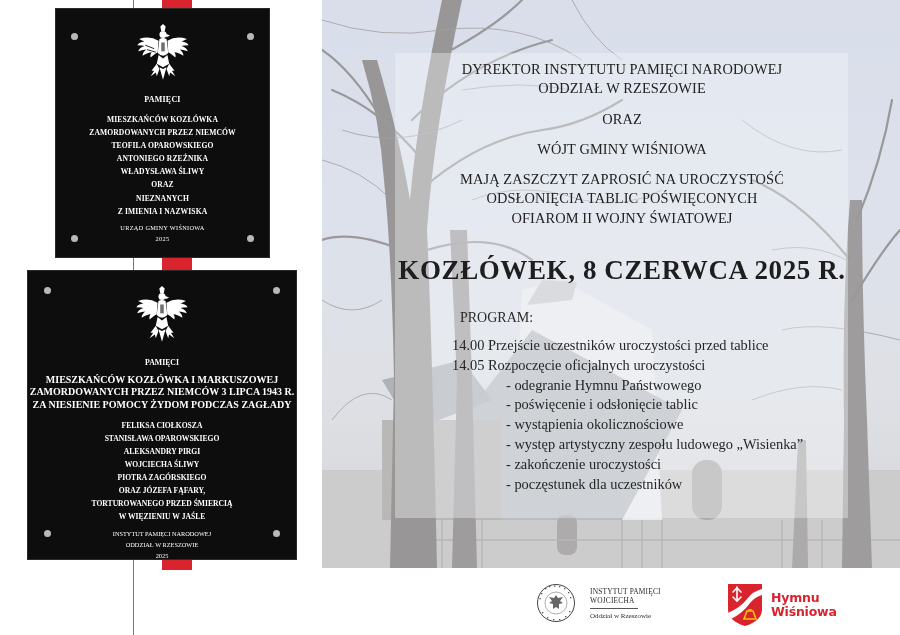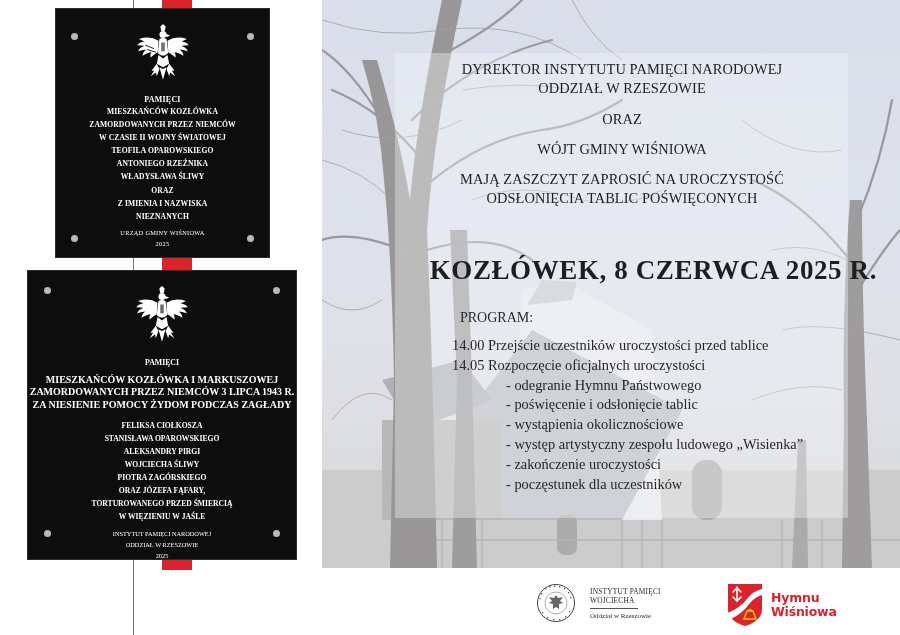--- a/index.html
+++ b/index.html
@@ -23,21 +23,21 @@
   .plaque .screw {
     position: absolute; width: 7px; height: 7px; border-radius: 50%;
     background: #b8b8b8;
   }
   .plaque .eagle { display: block; margin: 0 auto; }
   .plaque .line { display: block; white-space: nowrap; }
 
   .p1 { left: 55px; top: 8px; width: 215px; height: 250px; }
   .p1 .eagle { margin-top: 14px; width: 54px; height: 62px; }
   .p1 .title { font-size: 8px; margin-top: 10px; letter-spacing: 0.2px; }
-  .p1 .body { font-size: 7.6px; line-height: 13.1px; margin-top: 1px; letter-spacing: 0.1px; }
+  .p1 .body { font-size: 7.6px; line-height: 13.1px; margin-top: 9px; letter-spacing: 0.1px; }
   .p1 .footer { font-size: 6.3px; line-height: 11px; font-weight: normal; margin-top: 4px; letter-spacing: 0.3px; }
 
   .p2 { left: 27px; top: 270px; width: 270px; height: 290px; }
   .p2 .eagle { margin-top: 14px; width: 56px; height: 62px; }
   .p2 .title { font-size: 7.8px; margin-top: 11px; }
   .p2 .intro { font-size: 10px; line-height: 12.4px; margin-top: 7px; }
   .p2 .names { font-size: 7.6px; line-height: 12.9px; margin-top: 9px; }
   .p2 .footer { font-size: 6.3px; line-height: 11px; font-weight: normal; margin-top: 5px; }
 
   
@@ -55,21 +55,21 @@
 
   .inv {
     position: absolute; left: 0; width: 100%;
     font-family: "DejaVu Serif", "Liberation Serif", serif;
     color: #222222; text-align: center;
   }
   .inv-head { top: 60px; left: 70px; width: 460px; font-size: 14.4px; line-height: 19.3px; letter-spacing: 0.1px; font-family: "Liberation Serif", serif; }
   .inv-head .gap { height: 11px; }
 
   .date-line {
-    position: absolute; left: 45px; top: 255px; width: 510px; text-align: right;
+    position: absolute; left: 45px; top: 255px; width: 510px; text-align: center;
     font-family: "Liberation Serif", serif; font-weight: bold; font-size: 27px; color: #1e1e1e;
     letter-spacing: 0.6px;
   }
   .program-label {
     position: absolute; left: 138px; top: 310px;
     font-family: "Liberation Serif", serif; font-size: 14px; color: #2a2a2a;
   }
   .program {
     position: absolute; left: 130px; top: 336px;
     font-family: "Liberation Serif", serif; font-size: 14.4px; line-height: 19.8px; color: #262626;
@@ -120,27 +120,26 @@
     <g fill="#0d0d0d">
       <path d="M28 22 h4 v10 h-4z" opacity="0.6"></path>
       <path d="M10 25 l10 4 M12 30 l10 3" stroke="#0d0d0d" stroke-width="1"></path>
     </g>
   </svg>
 
   <span class="line title">PAMIĘCI</span>
   <div class="body">
     <span class="line">MIESZKAŃCÓW KOZŁÓWKA</span>
     <span class="line">ZAMORDOWANYCH PRZEZ NIEMCÓW</span>
-    <span class="line">W CZASIE II WOJNY ŚWIATOWEJ</span>
     <span class="line">TEOFILA OPAROWSKIEGO</span>
     <span class="line">ANTONIEGO RZEŹNIKA</span>
     <span class="line">WŁADYSŁAWA ŚLIWY</span>
     <span class="line">ORAZ</span>
+    <span class="line">NIEZNANYCH</span>
     <span class="line">Z IMIENIA I NAZWISKA</span>
-    <span class="line">NIEZNANYCH</span>
   </div>
   <div class="footer">
     <span class="line">URZĄD GMINY WIŚNIOWA</span>
     <span class="line">2025</span>
   </div>
 </div>
 
 <div class="plaque p2">
   <span class="screw" style="left:16px;top:16px;"></span>
   <span class="screw" style="right:16px;top:16px;"></span>
@@ -252,20 +251,21 @@
   <div class="inv inv-head">
     <div>DYREKTOR INSTYTUTU PAMIĘCI NARODOWEJ</div>
     <div>ODDZIAŁ W RZESZOWIE</div>
     <div class="gap"></div>
     <div>ORAZ</div>
     <div class="gap"></div>
     <div>WÓJT GMINY WIŚNIOWA</div>
     <div class="gap"></div>
     <div>MAJĄ ZASZCZYT ZAPROSIĆ NA UROCZYSTOŚĆ</div>
     <div>ODSŁONIĘCIA TABLIC POŚWIĘCONYCH</div>
+    <div>OFIAROM II WOJNY ŚWIATOWEJ</div>
   </div>
 
   <div class="date-line">KOZŁÓWEK, 8 CZERWCA 2025 R.</div>
 
   <div class="program-label">PROGRAM:</div>
 
   <div class="program">
     <div>14.00 Przejście uczestników uroczystości przed tablice</div>
     <div>14.05 Rozpoczęcie oficjalnych uroczystości</div>
     <div class="sub">- odegranie Hymnu Państwowego</div>

